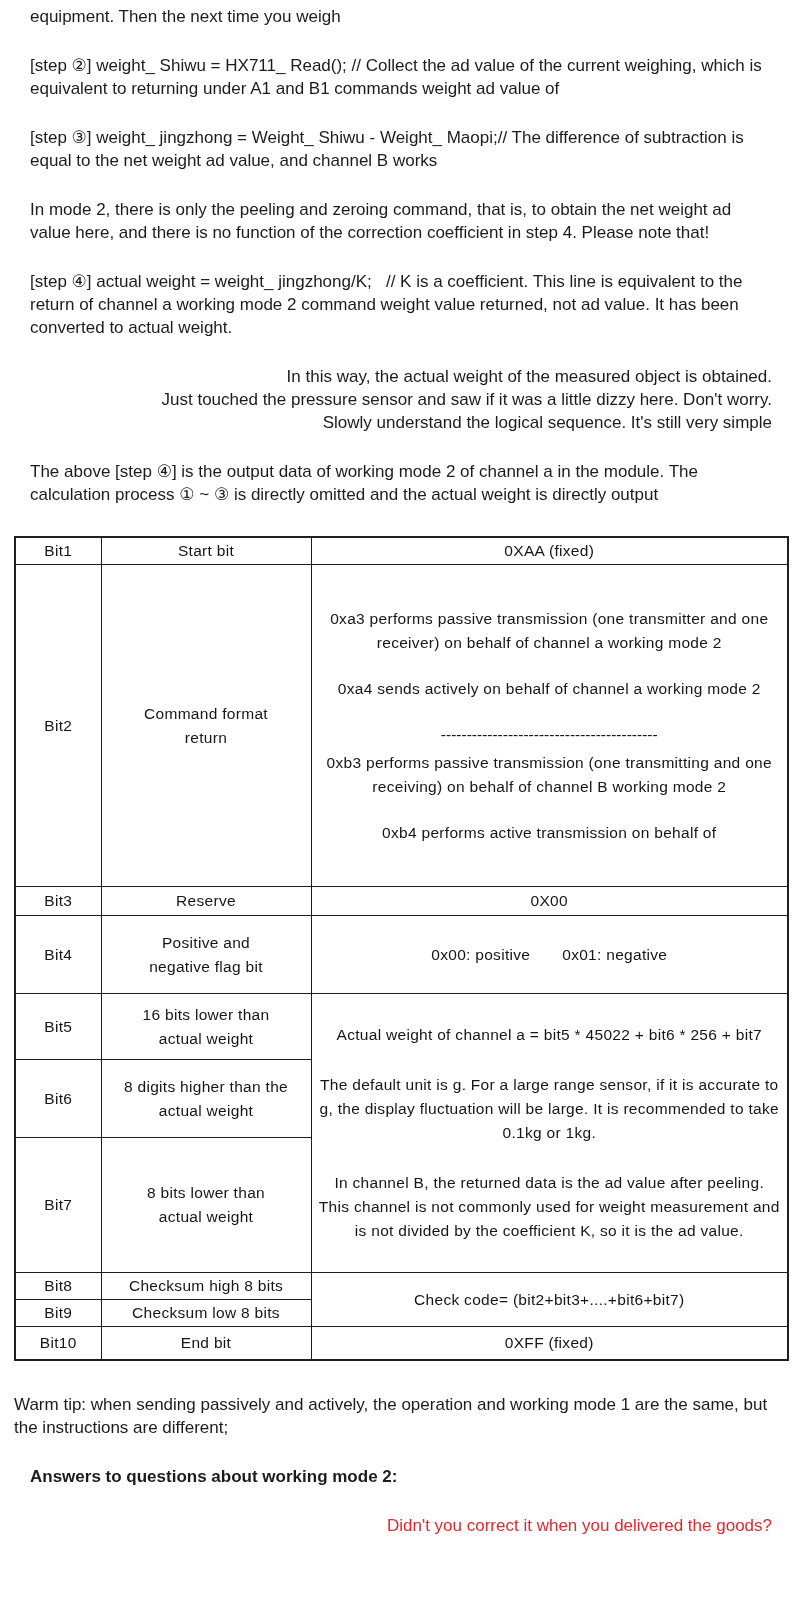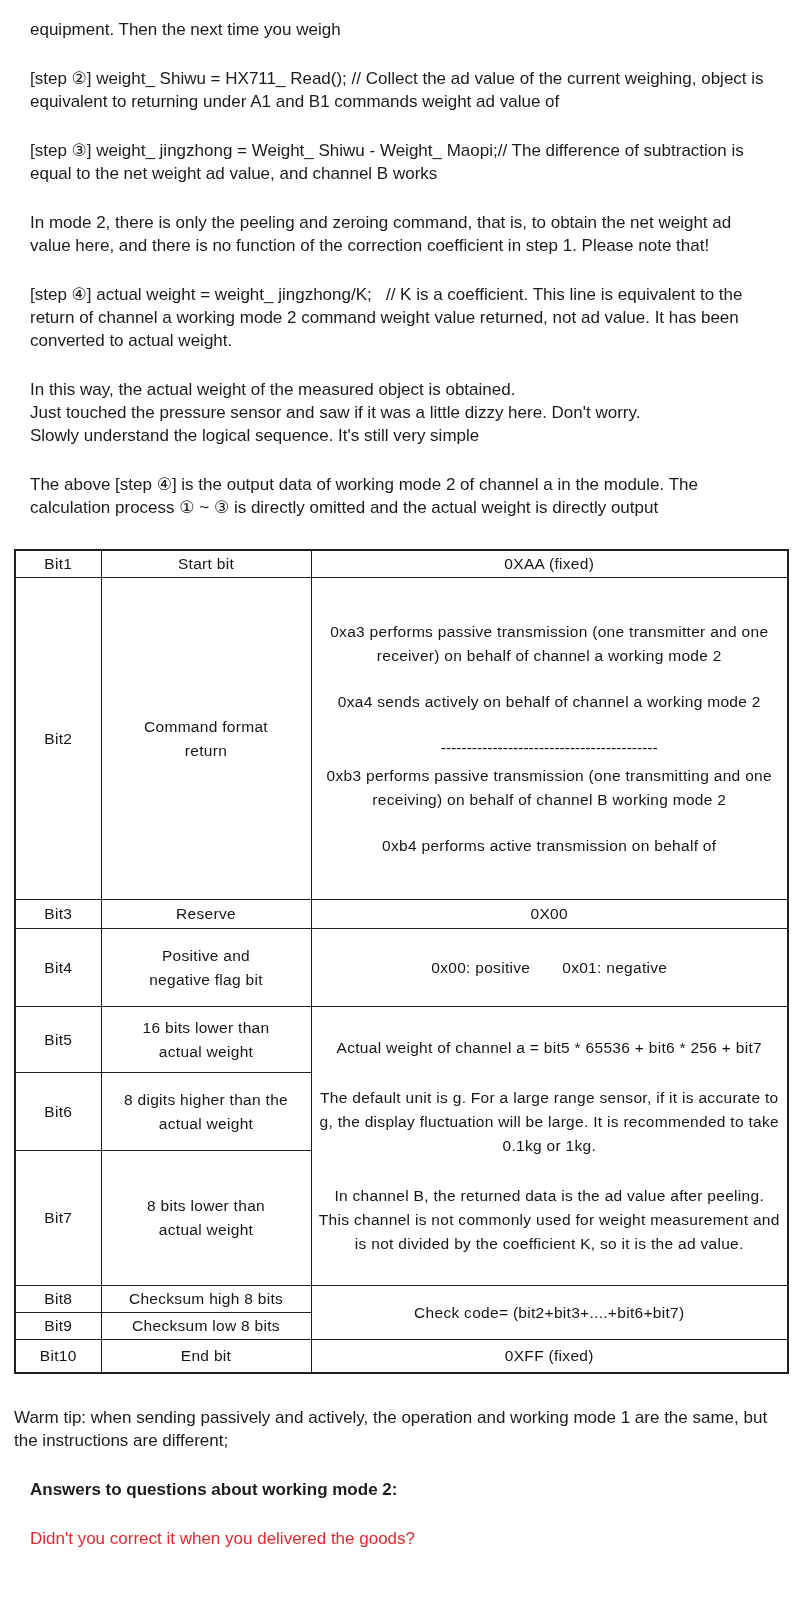--- a/index.html
+++ b/index.html
@@ -1,27 +1,27 @@
 <!DOCTYPE html>
 <html><head>
 <meta charset="utf-8">
 <style>
   html, body { margin: 0; padding: 0; background: #ffffff; }
   body {
     width: 800px; height: 1610px; overflow: hidden;
     font-family: "Liberation Sans", "DejaVu Sans", sans-serif;
     color: #1c1c1c;
   }
-  .doc { padding-top: 18px; }
+  .doc { padding-top: 5px; }
   .p {
     font-size: 17px; line-height: 23px;
     margin: 0 28px 26px 30px;
     color: #1c1c1c;
   }
-  .p .line { display: block; }
+  .p .line { display: block; text-align: right; }
   .p.before-table { margin-bottom: 30px; }
   .p.warm { margin-top: 32px; margin-left: 14px; }
   .p.bold-head { font-weight: bold; }
   .p.red { color: #e8262b; }
 
   table.bits {
     border-collapse: collapse; table-layout: fixed;
     width: 773px; margin-left: 14px;
     font-size: 15.5px; line-height: 24px; letter-spacing: 0.3px;
     text-align: center; color: #161616;
@@ -53,25 +53,25 @@
   .cp2.last { margin-bottom: 0; }
   .spacer { display: inline-block; width: 32px; }
 </style>
 </head>
 <body>
 
 <div class="doc">
 
   <p class="p">equipment. Then the next time you weigh</p>
 
-  <p class="p">[step ②] weight_ Shiwu = HX711_ Read(); // Collect the ad value of the current weighing, object is equivalent to returning under A1 and B1 commands weight ad value of</p>
+  <p class="p">[step ②] weight_ Shiwu = HX711_ Read(); // Collect the ad value of the current weighing, which is equivalent to returning under A1 and B1 commands weight ad value of</p>
 
   <p class="p">[step ③] weight_ jingzhong = Weight_ Shiwu - Weight_ Maopi;// The difference of subtraction is equal to the net weight ad value, and channel B works</p>
 
-  <p class="p">In mode 2, there is only the peeling and zeroing command, that is, to obtain the net weight ad value here, and there is no function of the correction coefficient in step 1. Please note that!</p>
+  <p class="p">In mode 2, there is only the peeling and zeroing command, that is, to obtain the net weight ad value here, and there is no function of the correction coefficient in step 4. Please note that!</p>
 
   <p class="p">[step ④] actual weight = weight_ jingzhong/K;&nbsp;&nbsp; // K is a coefficient. This line is equivalent to the return of channel a working mode 2 command weight value returned, not ad value. It has been converted to actual weight.</p>
 
   <p class="p">
     <span class="line">In this way, the actual weight of the measured object is obtained.</span>
     <span class="line">Just touched the pressure sensor and saw if it was a little dizzy here. Don't worry.</span>
     <span class="line">Slowly understand the logical sequence. It's still very simple</span>
   </p>
 
   <p class="p before-table">The above [step ④] is the output data of working mode 2 of channel a in the module. The calculation process ① ~ ③ is directly omitted and the actual weight is directly output</p>
@@ -111,21 +111,21 @@
 negative flag bit</td>
         <td>
           <span>0x00: positive</span><span class="spacer"></span><span>0x01: negative</span>
         </td>
       </tr>
       <tr class="r5">
         <td>Bit5</td>
         <td class="pre">16 bits lower than
 actual weight</td>
         <td rowspan="3">
-          <div class="cp2">Actual weight of channel a = bit5 * 65536 + bit6 * 256 + bit7</div>
+          <div class="cp2">Actual weight of channel a = bit5 * 45022 + bit6 * 256 + bit7</div>
           <div class="cp2">The default unit is g. For a large range sensor, if it is accurate to g, the display fluctuation will be large. It is recommended to take 0.1kg or 1kg.</div>
           <div class="cp2 last">In channel B, the returned data is the ad value after peeling. This channel is not commonly used for weight measurement and is not divided by the coefficient K, so it is the ad value.</div>
         </td>
       </tr>
       <tr class="r6">
         <td>Bit6</td>
         <td class="pre">8 digits higher than the
 actual weight</td>
       </tr>
       <tr class="r7">

